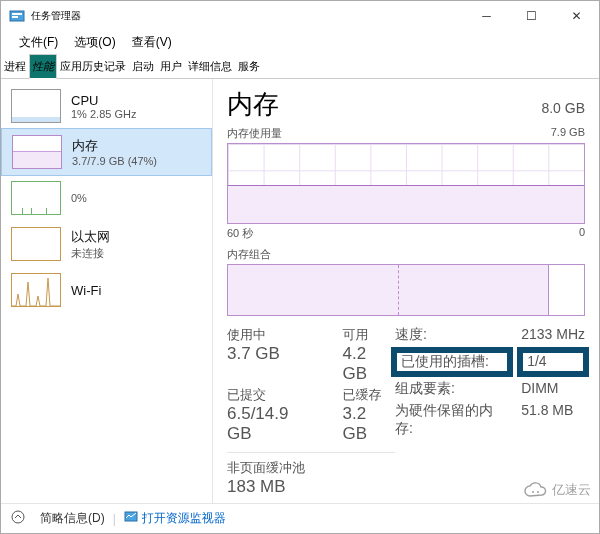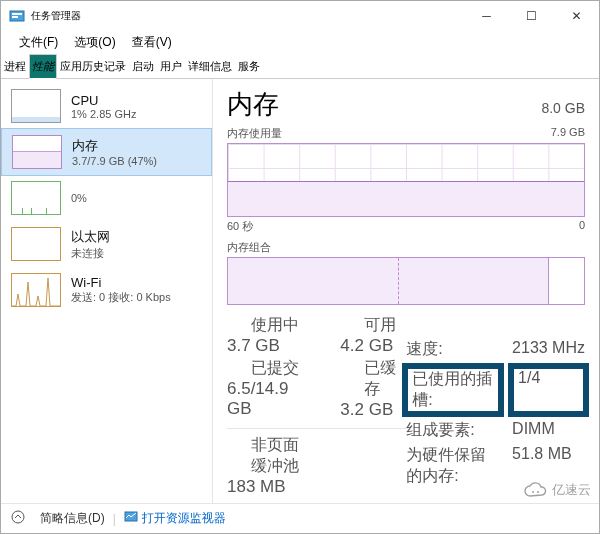--- a/index.html
+++ b/index.html
@@ -42,23 +42,23 @@
   linear-gradient(to right, #eadcf0 1px, transparent 1px) 0 0/10% 100%,
   linear-gradient(to bottom, #eadcf0 1px, transparent 1px) 0 0/100% 33.3%; }
 .usage-graph .filled { position:absolute; left:0; right:0; bottom:0; height:47%; background:#f5eaf9; }
 .usage-graph .line { position:absolute; left:0; right:0; bottom:47%; height:1px; background:#a770c0; }
 .graph-footer { display:flex; justify-content:space-between; font-size:11px; color:#555; margin-top:2px; }
 .comp-graph { height: 54px; border: 1px solid #bb8fcd; background:#f5eaf9; position:relative; margin-top:2px; }
 .comp-graph .free { position:absolute; right:0; top:0; bottom:0; width:36px; background:#fff; border-left:1px solid #bb8fcd;}
 .comp-graph .used { position:absolute; left:0; top:0; bottom:0; width:48%; border-right:1px dashed #bb8fcd;}
 .stats { display:flex; margin-top:10px; gap:0; }
 .stats-left { display:grid; grid-template-columns: auto auto; column-gap: 26px; row-gap: 2px; }
-.stat-label { font-size: 16px; color: #555; margin-left: 24px; }
+.stat-label { font-size: 13px; color: #555; }
 .stat-val { font-size: 17px; color: #555; }
-.stats-right { margin-left:auto; display:grid; grid-template-columns:auto auto; column-gap:12px; row-gap:4px; font-size:16px; color:#555; align-content:start;margin-top:24px; }
+.stats-right { margin-left:auto; display:grid; grid-template-columns:auto auto; column-gap:12px; row-gap:4px; font-size:14px; color:#555; align-content:start; }
 .hl-row { border:6px solid #0c4a6e; padding:0 4px; margin:-1px -4px; }
 .divider { height:1px; background:#e5e5e5; margin:6px 0 4px 0; grid-column:1/3; }
 .footer { height: 30px; border-top: 1px solid #e5e5e5; display:flex; align-items:center; padding:0 10px; font-size:12px; gap:8px; }
 .footer .fewer { display:flex; gap:15px; cursor:default; color:#333; }
 .footer .link { color:#0066cc; cursor:pointer; display:flex; align-items:center; gap:4px; }
 .watermark { position:absolute; right:8px; bottom:34px; display:flex; align-items:center; gap:4px; color:#888; font-size:13px; opacity:.8; }
 .cloud { width:24px; height:16px; }
 </style>
 </head>
 <body>
@@ -129,21 +129,20 @@
       </div>
     </div>
     <div class="sbgroup">
       <div class="thumb thumb-wifi">
         <svg width="48" height="32" viewBox="0 0 48 32">
             <polyline points="0,32 4,32 6,20 8,32 14,32 16,8 18,32 24,32 26,22 28,32 34,32 36,4 38,32 48,32" fill="none" stroke="#c7974b" stroke-width="1"></polyline>
           </svg>
       </div>
       <div class="sbinfo">
         <div class="h">Wi-Fi</div>
-        <div class="s">发送: 0  接收: 0 Kbps</div>
       </div>
     </div>
   </div>
 
   <div class="main">
     <div class="mhead">
       <div class="big">内存</div>
       <div class="right">8.0 GB</div>
     </div>
     <div class="secthead">

